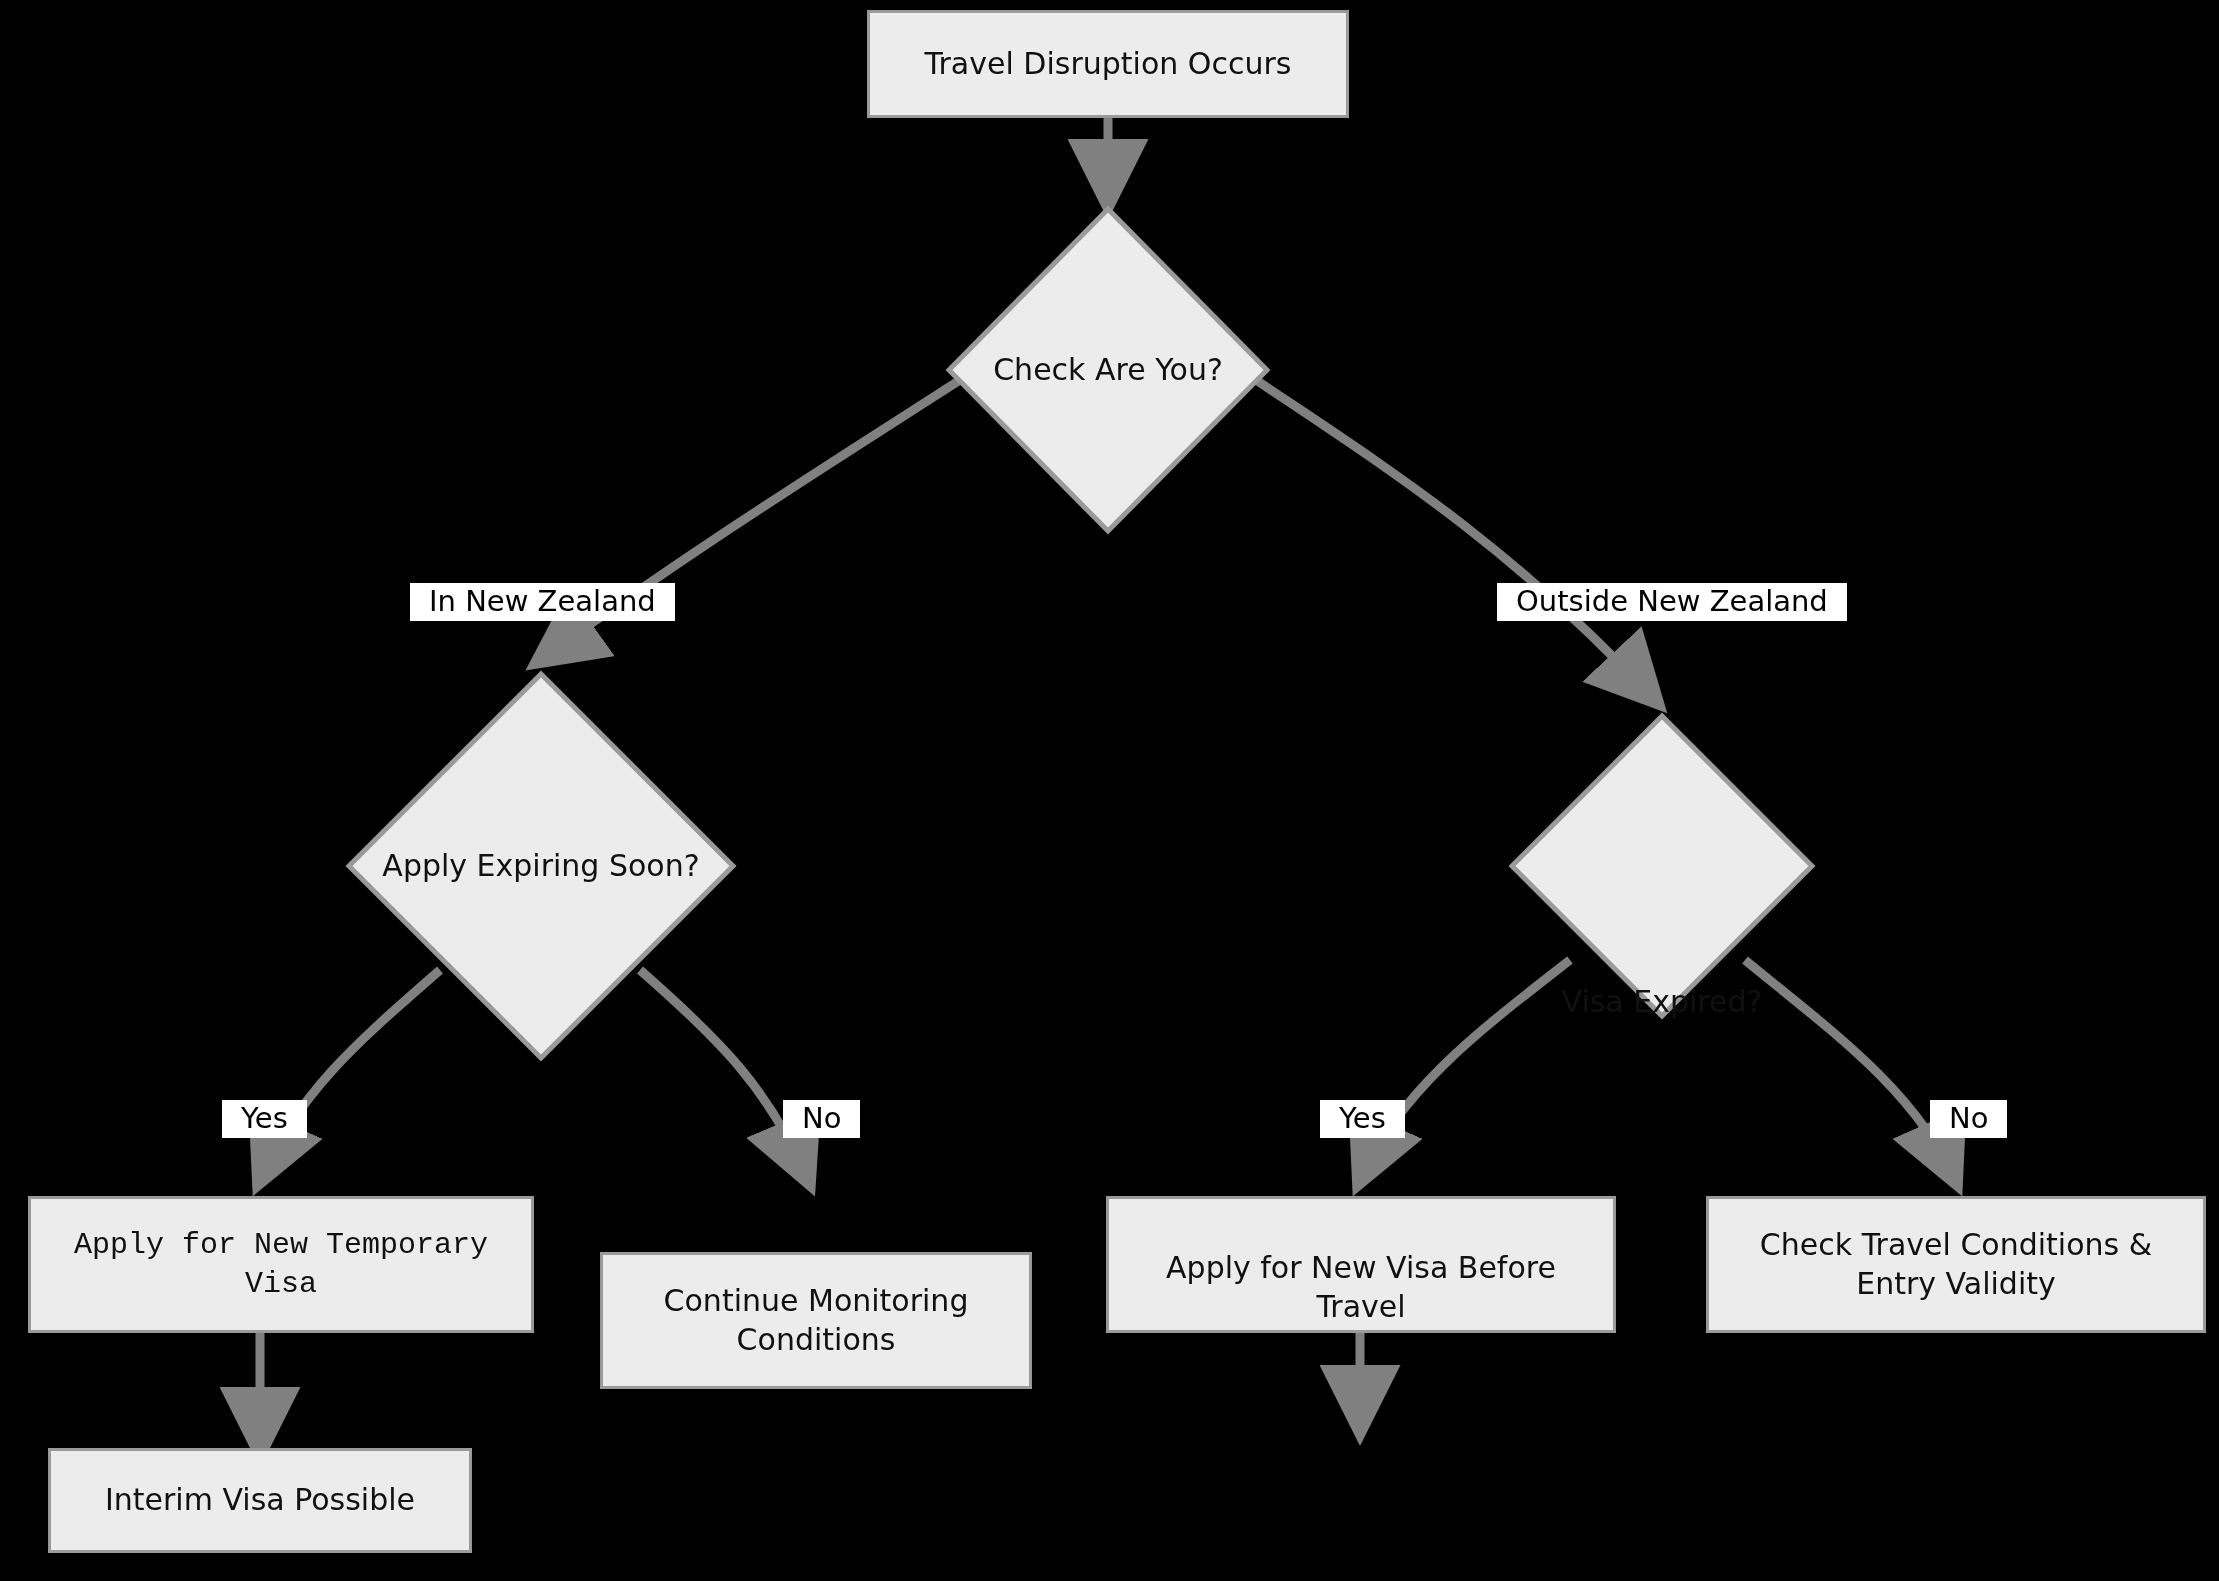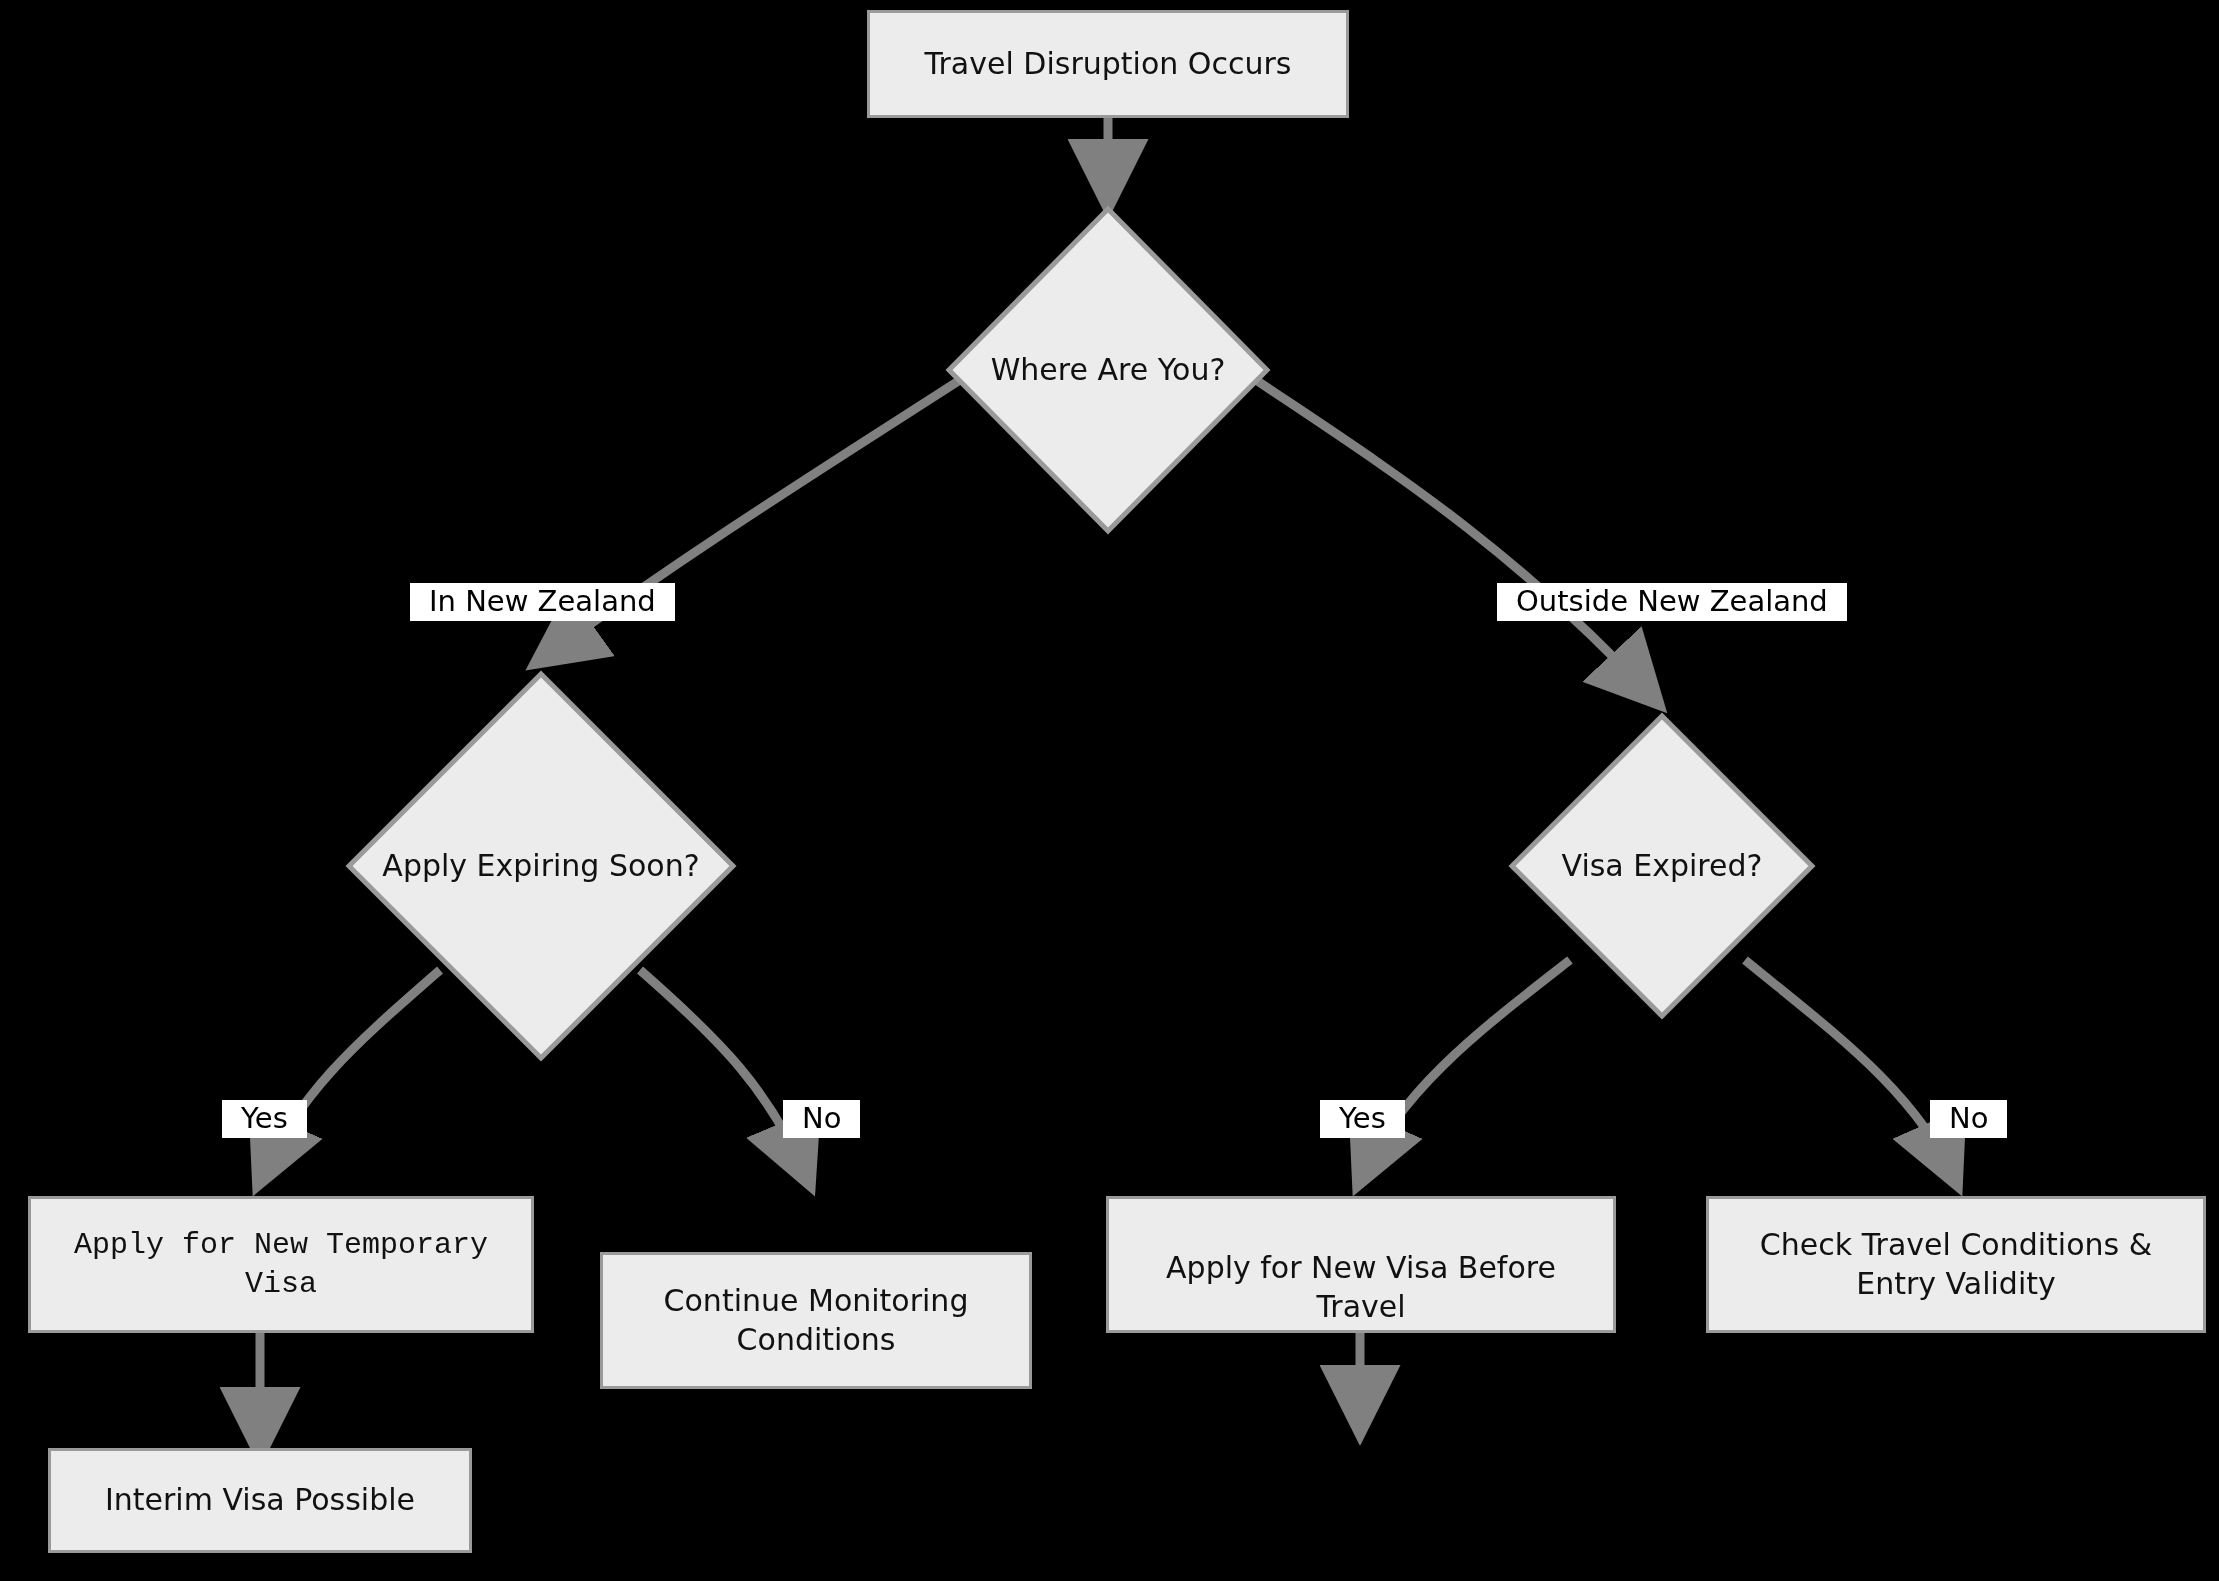--- a/index.html
+++ b/index.html
@@ -96,31 +96,31 @@
   </svg>
 
   <div class="node proc" style="left:867px; top:10px; width:482px; height:108px;">
     <span>Travel Disruption Occurs</span>
   </div>
 
   <div class="decision-wrap" style="left:945px; top:205px; width:326px; height:330px;">
     <svg class="decision-shape" viewBox="0 0 326 330" preserveAspectRatio="none">
       <polygon points="163,4 322,165 163,326 4,165" fill="#ececec" stroke="#9a9a9a" stroke-width="5"></polygon>
     </svg>
-    <span class="decision-label">Where Are You?</span>
+    <span class="decision-label">Check Are You?</span>
   </div>
 
   <div class="decision-wrap" style="left:345px; top:670px; width:392px; height:392px;">
     <svg class="decision-shape" viewBox="0 0 392 392" preserveAspectRatio="none">
       <polygon points="196,4 388,196 196,388 4,196" fill="#ececec" stroke="#9a9a9a" stroke-width="5"></polygon>
     </svg>
     <span class="decision-label">Apply Expiring Soon?</span>
   </div>
 
-  <div class="decision-wrap" style="left:1508px; top:712px; width:308px; height:308px;">
+  <div class="decision-wrap" style="left:1508px; top:712px; width:308px; height:308px;align-items:flex-end;">
     <svg class="decision-shape" viewBox="0 0 308 308" preserveAspectRatio="none">
       <polygon points="154,4 304,154 154,304 4,154" fill="#ececec" stroke="#9a9a9a" stroke-width="5"></polygon>
     </svg>
     <span class="decision-label">Visa Expired?</span>
   </div>
 
   <div class="edge-label" style="left:410px; top:583px;">In New Zealand</div>
 
   <div class="edge-label" style="left:1497px; top:583px;">Outside New Zealand</div>
 

